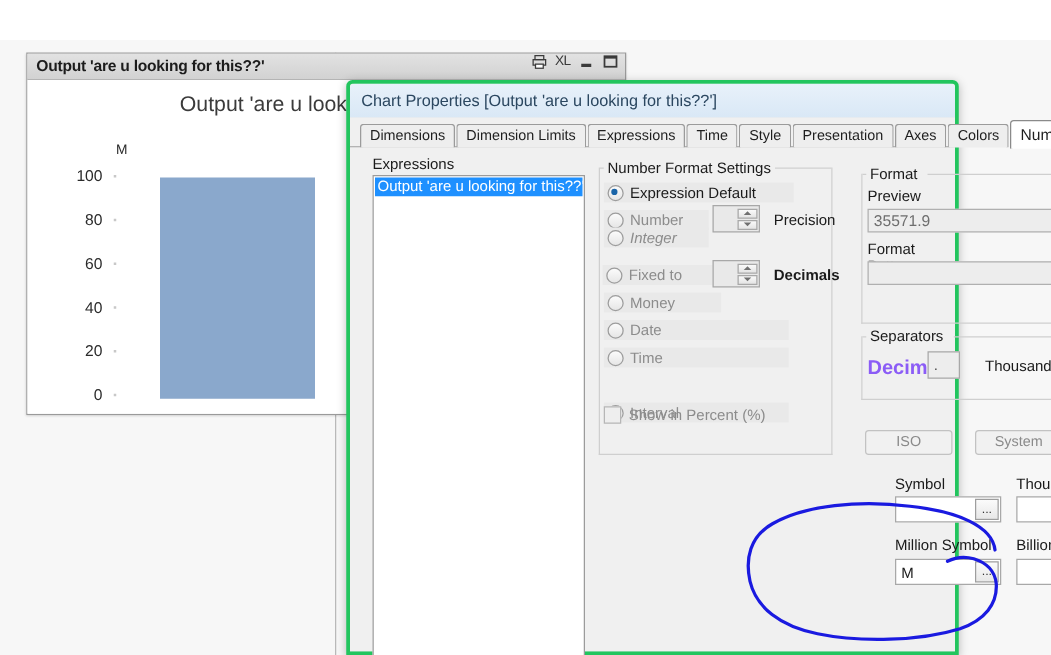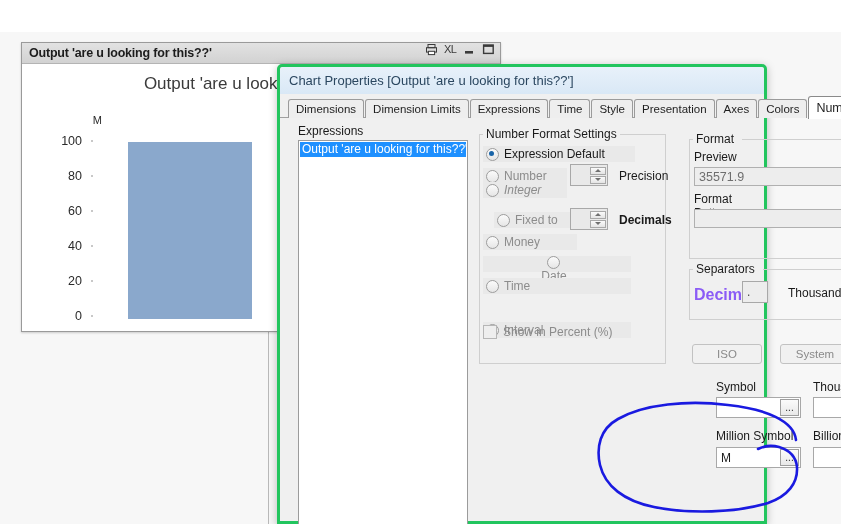--- a/index.html
+++ b/index.html
@@ -322,34 +322,34 @@
           <span class="radio-mark"></span>
           <span class="radio-label disabled">Number</span>
         </div>
       </div>
       <div class="radio-row" style="left:203px;top:64px;font-style:italic;">
         <div class="radio-hit" style="width:84px;">
           <span class="radio-mark"></span>
           <span class="radio-label disabled">Integer</span>
         </div>
       </div>
-      <div class="radio-row" style="left:214px;top:94px;">
+      <div class="radio-row" style="left:202px;top:94px;">
         <div class="radio-hit" style="width:92px;">
           <span class="radio-mark"></span>
           <span class="radio-label disabled">Fixed to</span>
         </div>
       </div>
       <div class="radio-row" style="left:203px;top:116px;">
         <div class="radio-hit" style="width:94px;">
           <span class="radio-mark"></span>
           <span class="radio-label disabled">Money</span>
         </div>
       </div>
       <div class="radio-row" style="left:203px;top:138px;">
-        <div class="radio-hit" style="width:148px;flex-direction:column;">
+        <div class="radio-hit" style="width:148px;">
           <span class="radio-mark"></span>
           <span class="radio-label disabled">Date</span>
         </div>
       </div>
       <div class="radio-row" style="left:203px;top:160px;">
         <div class="radio-hit" style="width:148px;">
           <span class="radio-mark"></span>
           <span class="radio-label disabled">Time</span>
         </div>
       </div>

